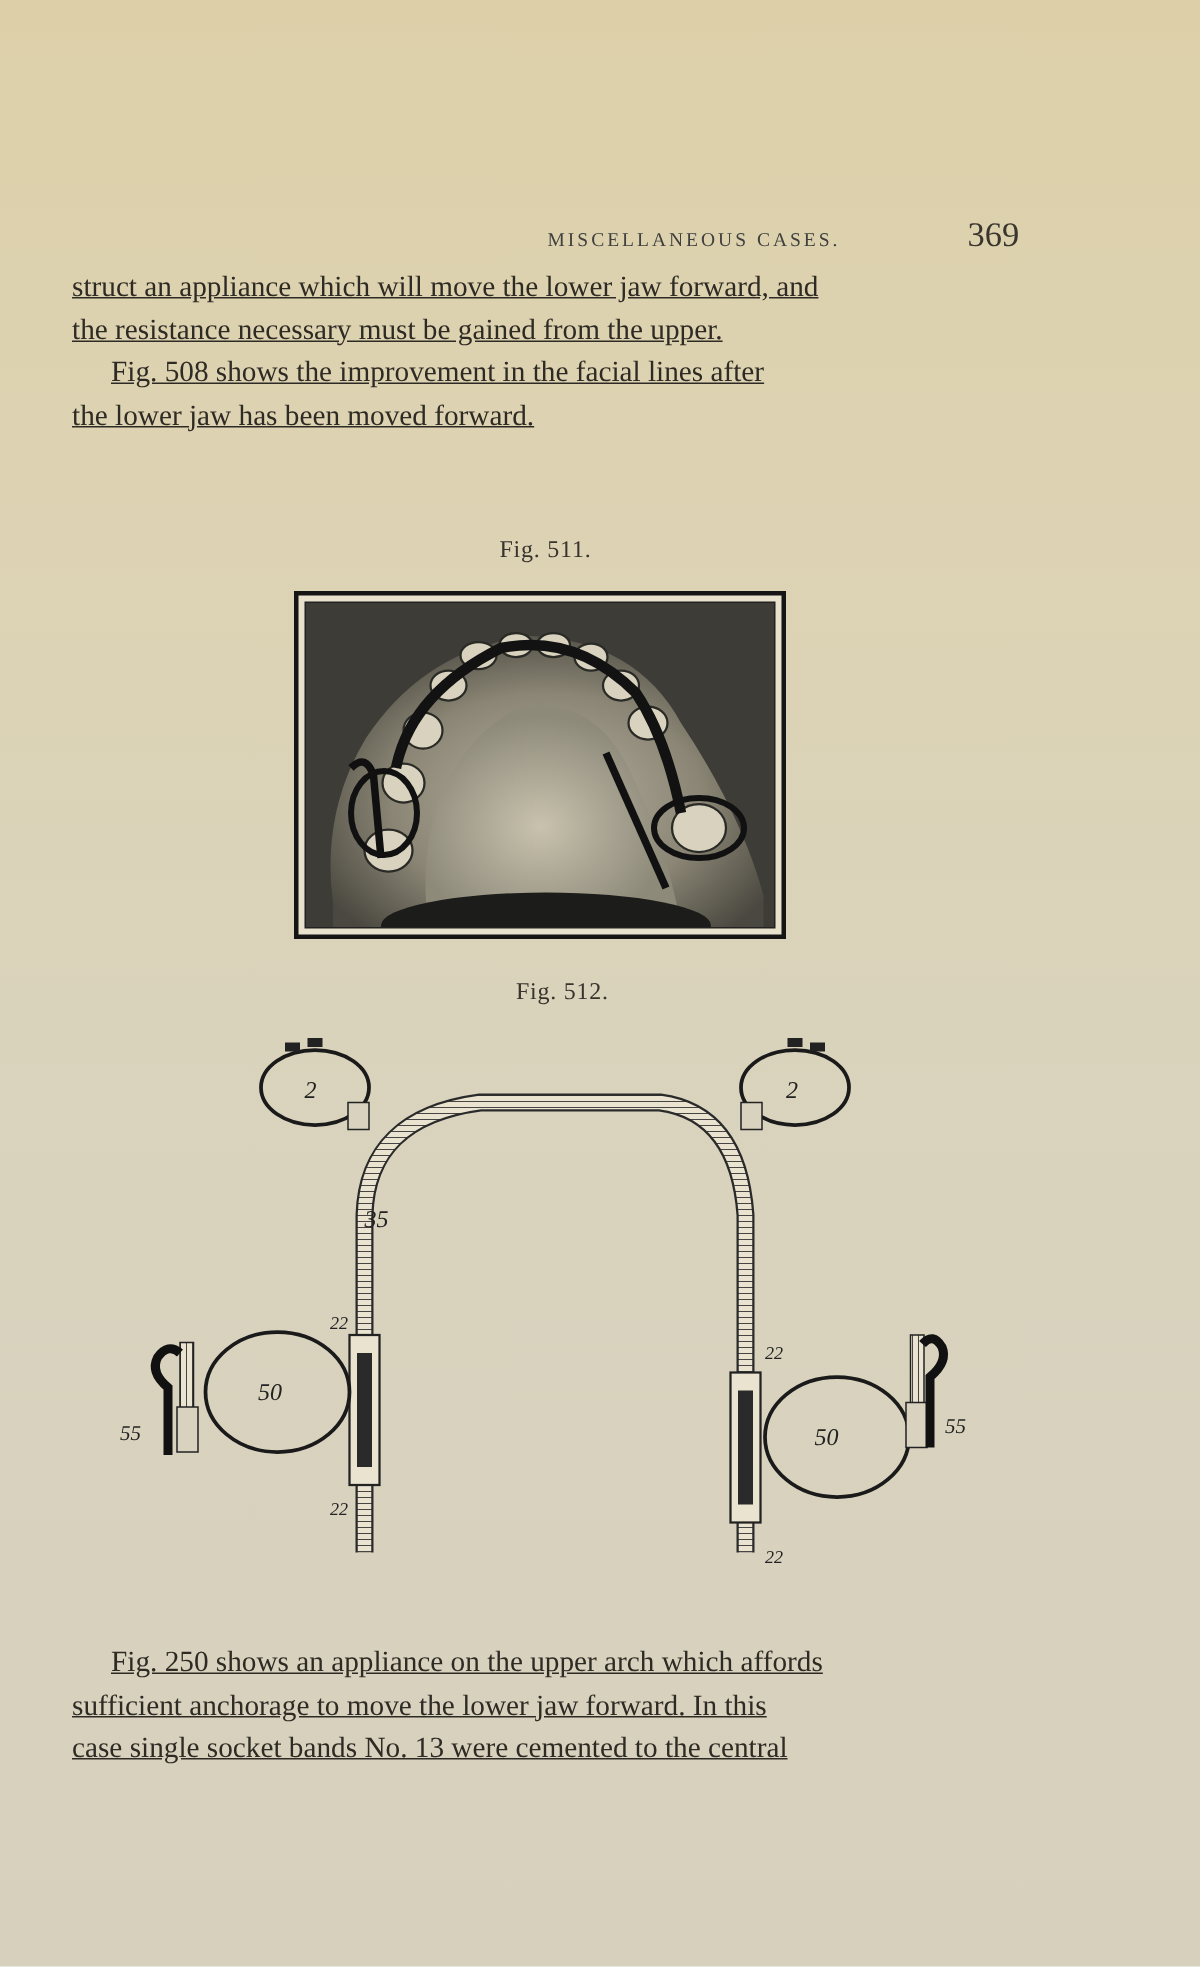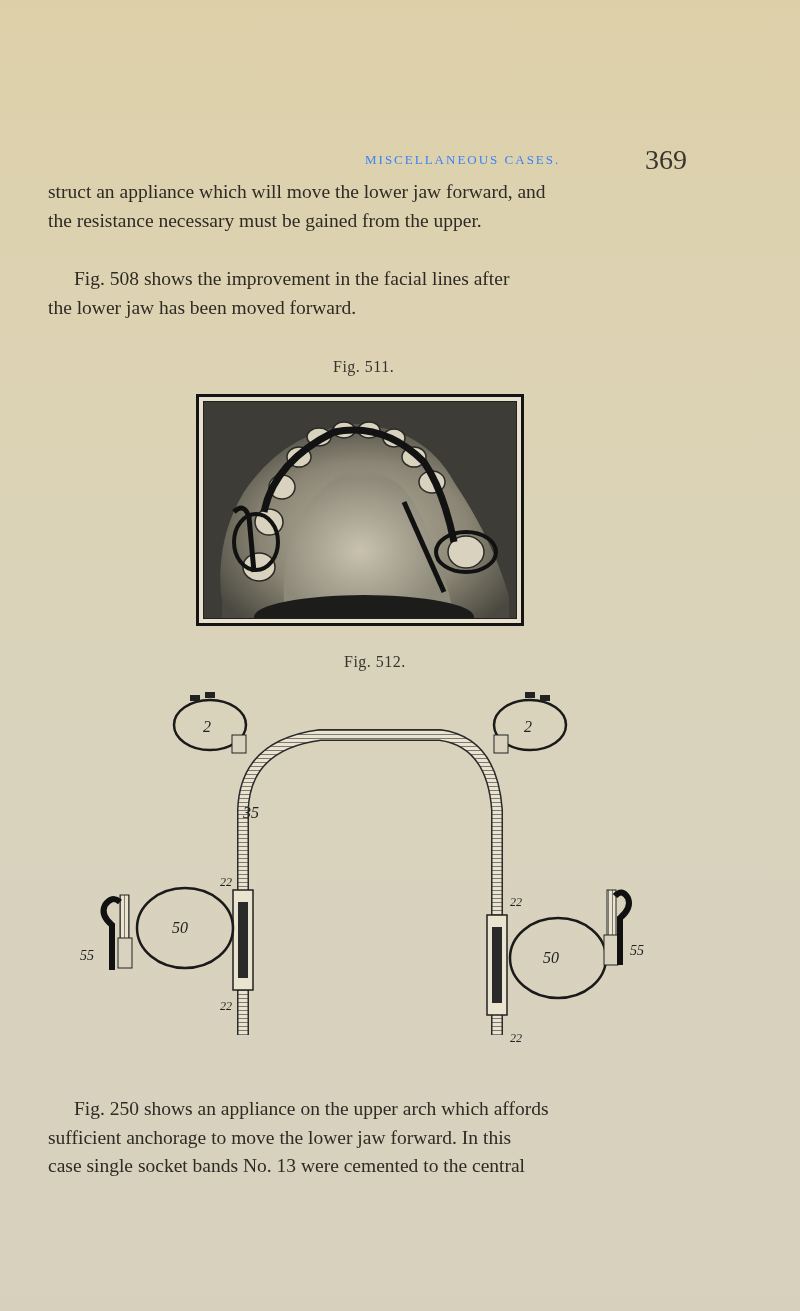--- a/index.html
+++ b/index.html
@@ -7,30 +7,31 @@
     width: 800px; height: 1311px; overflow: hidden; position: relative;
     background: linear-gradient(180deg, #ddd0a9 0%, #ddd3b3 25%, #d9d3be 60%, #d6d0bd 100%);
     font-family: "Liberation Serif", "DejaVu Serif", serif;
     color: #2a2722;
   }
   .header {
     position: absolute; top: 150px; left: 0; width: 800px; height: 30px;
   }
   .running-head {
     position: absolute; left: 365px; top: 2px;
-    font-size: 13px; letter-spacing: 2px; color: #3b82f6;
+    font-size: 13px; letter-spacing: 2px; color: #404040;
   }
   .page-number {
     position: absolute; left: 645px; top: -6px;
-    font-size: 28px; color: #3a362f;
+    font-size: 23px; color: #3a362f;
   }
   .para {
     position: absolute; left: 48px; width: 660px;
     font-size: 19.5px; line-height: 28.5px; color: #2e2a24;
     text-align: justify;
+    text-decoration: underline;
   }
   .para .line { display: block; white-space: nowrap; }
   .para .indent { padding-left: 26px; }
   .fig-caption {
     position: absolute; font-size: 16px; color: #38342d; letter-spacing: 0.5px;
   }
   .photo-frame {
     position: absolute; left: 196px; top: 394px; width: 328px; height: 232px;
     border: 3px solid #151515; box-sizing: border-box; background: #e8e1cc;
   }
@@ -47,21 +48,21 @@
 <div class="header">
   <span class="running-head">MISCELLANEOUS CASES.</span>
   <span class="page-number">369</span>
 </div>
 
 <div class="para" style="top:178px;">
   <span class="line">struct an appliance which will move the lower jaw forward, and</span>
   <span class="line">the resistance necessary must be gained from the upper.</span>
 </div>
 
-<div class="para" style="top:235px;margin-top:30px;">
+<div class="para" style="top:235px;">
   <span class="line indent">Fig. 508 shows the improvement in the facial lines after</span>
   <span class="line">the lower jaw has been moved forward.</span>
 </div>
 
 <div class="fig-caption" style="left:333px; top:358px;">Fig. 511.</div>
 
 <div class="photo-frame">
   <div class="photo-inner">
     <svg width="318" height="222" viewBox="0 0 318 222">
       <defs>

